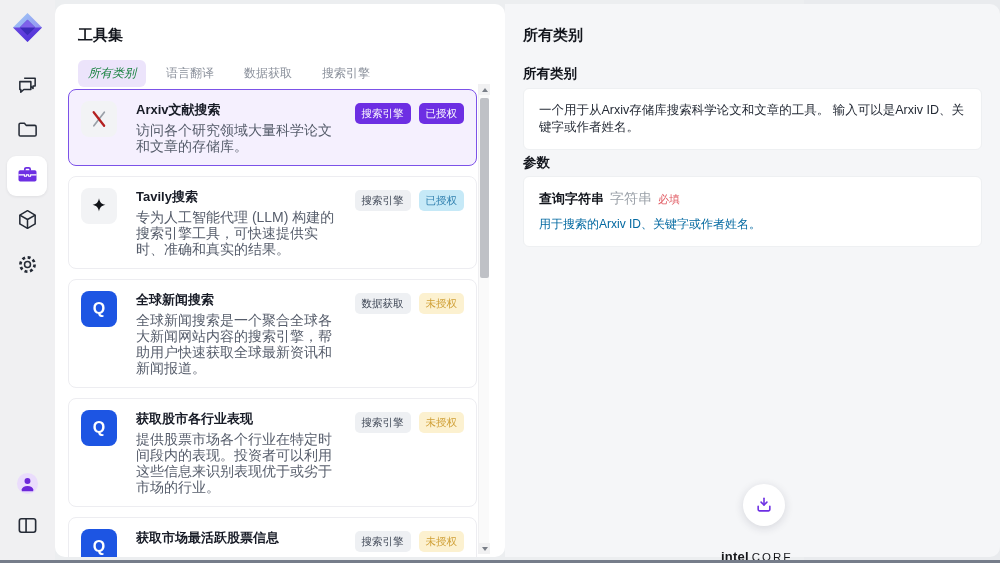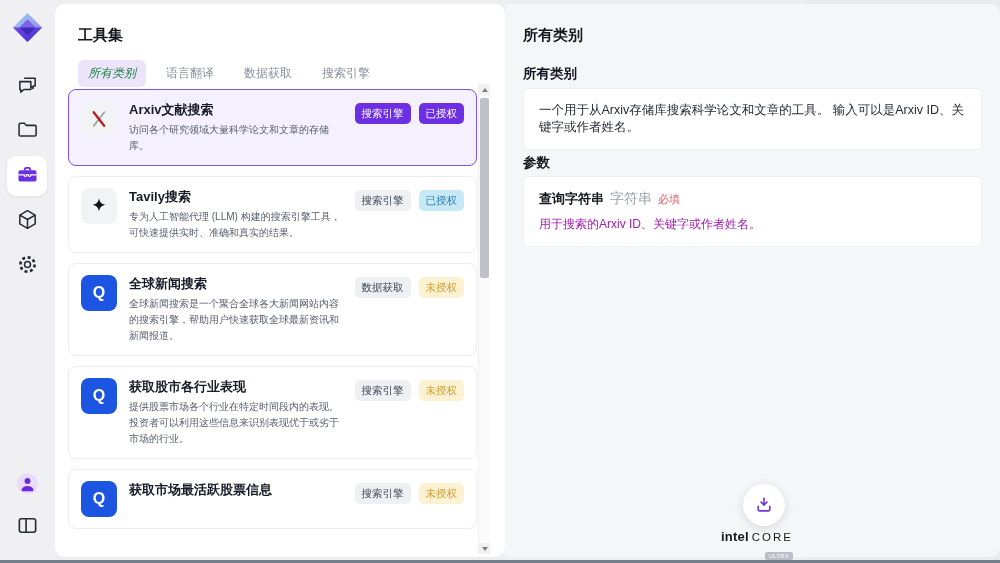--- a/index.html
+++ b/index.html
@@ -18,28 +18,28 @@
   .rail-bottom .nav-item { width:36px; height:34px; }
 
   
   .panel { position:absolute; left:55px; top:4px; width:450px; height:553px; background:#ffffff; border-radius:10px; z-index:2; overflow:hidden; }
   .panel-title { position:absolute; left:23px; top:22px; font-size:15px; font-weight:bold; color:#13161d; }
   .tabs { position:absolute; left:23px; top:56px; display:flex; gap:10px; }
   .tab { font-size:12px; color:#8b919c; padding:5px 10px; border-radius:6px; cursor:pointer; white-space:nowrap; }
   .tab.active { background:#ece4fb; color:#15803d;font-style:italic; }
 
   .tool-list { position:absolute; left:13px; top:85px; width:409px; height:468px; display:flex; flex-direction:column; gap:10px; overflow:hidden; }
-  .card { background:#ffffff; border:1px solid #ededf1; border-radius:8px; padding:11px 12px; display:flex; gap:12px; cursor:pointer; flex:none; }
+  .card { background:#ffffff; border:1px solid #ededf1; border-radius:8px; padding:11px 12px; display:flex; gap:19px; cursor:pointer; flex:none; }
   .card.selected { background:#f5f0fe; border:1.5px solid #7c52e8; }
   .tool-icon { width:36px; height:36px; border-radius:8px; background:#f2f3f5; display:flex; align-items:center; justify-content:center; flex:none; font-size:17px; }
   .tool-icon svg { width:22px; height:22px; }
   .tool-icon.blue { background:#1d55e3; color:#ffffff; font-weight:bold; font-size:16px; }
   .card-body { flex:1; min-width:0; }
   .card-title { font-size:13px; font-weight:bold; color:#171b26; line-height:17px; }
-  .card-desc { margin-top:4px; font-size:10px; color:#565d6b; line-height:16px; max-width:243px; }
+  .card-desc { margin-top:4px; font-size:14px; color:#565d6b; line-height:16px; max-width:243px; }
   .card-badges { display:flex; gap:8px; align-items:flex-start; flex:none; padding-top:2px; }
   .badge { font-size:10.5px; line-height:1; padding:5px 7px; border-radius:5px; white-space:nowrap; }
   .badge.cat { background:#eef0f3; color:#3f4756; }
   .badge.auth-yes { background:#c6e9f7; color:#2e7fae; }
   .badge.auth-no { background:#fcf1d0; color:#cf9f35; }
   .badge.sel { background:#6d2fe3; color:#ffffff; }
 
   
   .scrollbar { position:absolute; left:423px; top:80px; width:11px; height:470px; background:#fafafa; border-left:1px solid #f0f0f2; }
   .sb-btn { position:absolute; left:0; width:11px; height:11px; background:#f1f1f2; }
@@ -56,28 +56,28 @@
   .section-h { position:absolute; left:18px; font-size:13.5px; font-weight:bold; color:#13161d; }
   .h-intro { top:61px; }
   .h-params { top:150px; }
   .box { position:absolute; left:18px; width:459px; background:#ffffff; border:1px solid #eef0f2; border-radius:6px; padding:13px 15px; }
   .box-intro { top:84px; font-size:12.5px; color:#252b36; line-height:17px; }
   .box-param { top:172px; }
   .param-line { display:flex; align-items:baseline; gap:6px; }
   .param-name { font-size:13px; font-weight:bold; color:#13161d;font-family:Liberation Serif, serif; }
   .param-type { font-size:14px; color:#9aa0a8; }
   .param-required { font-size:11px; color:#e15b63; }
-  .param-desc { margin-top:8px; font-size:12px; color:#a21caf; }
+  .param-desc { margin-top:8px; font-size:12px; color:#0369a1; }
 
   
   .fab { position:absolute; right:19px; top:484px; width:42px; height:42px; border-radius:50%; background:#ffffff; box-shadow:0 2px 10px rgba(30,30,60,.14); display:flex; align-items:center; justify-content:center; cursor:pointer; z-index:4; }
   .fab svg { width:20px; height:20px; }
   .brand { position:absolute; right:11px; top:529px; z-index:4; text-align:right; color:#17181c; }
   .brand-row { display:flex; align-items:baseline; gap:3px; justify-content:flex-end; }
-  .brand-intel { font-size:13px; font-weight:bold; letter-spacing:.2px; }
+  .brand-intel { font-size:13px; font-weight:bold; letter-spacing:.2px;margin-top:20px; }
   .brand-core { font-size:11.5px; letter-spacing:2px; font-weight:500; }
   .brand-badge { display:inline-block; margin-top:1px; background:#b9bec7; color:#ffffff; font-size:5.5px; letter-spacing:.5px; padding:1px 4px; border-radius:2px; }
 
   .bottom-strip { position:absolute; left:0; bottom:0; width:1000px; height:3px; background:#767d8a; z-index:5; }
 </style>
 </head>
 <body>
 
 <div class="app">
 

